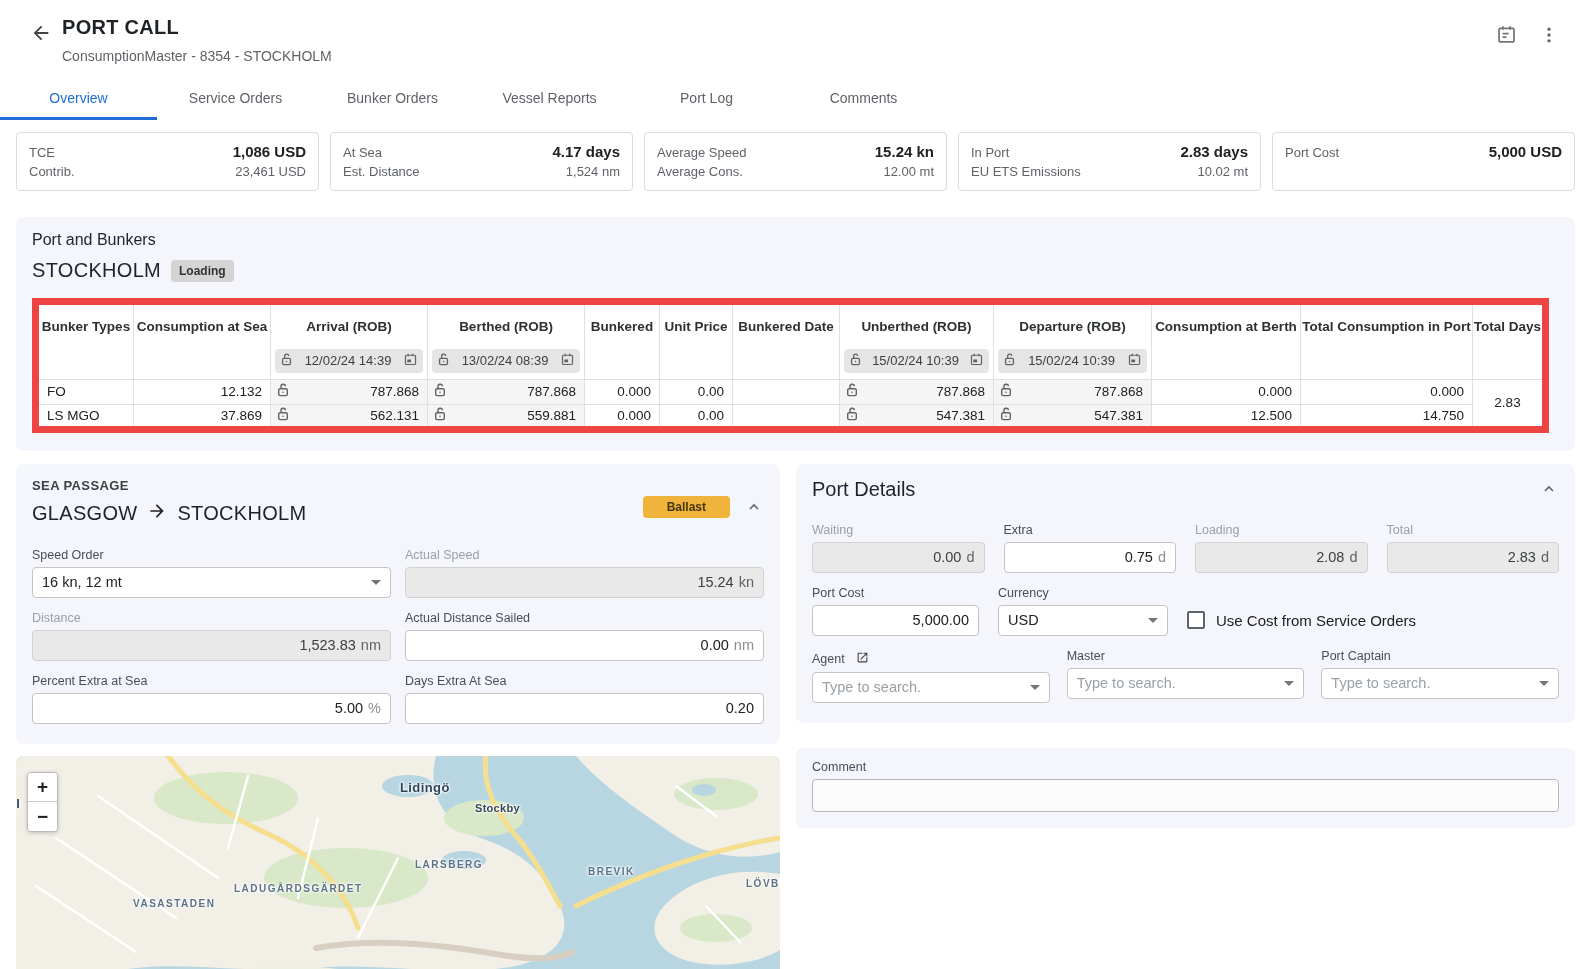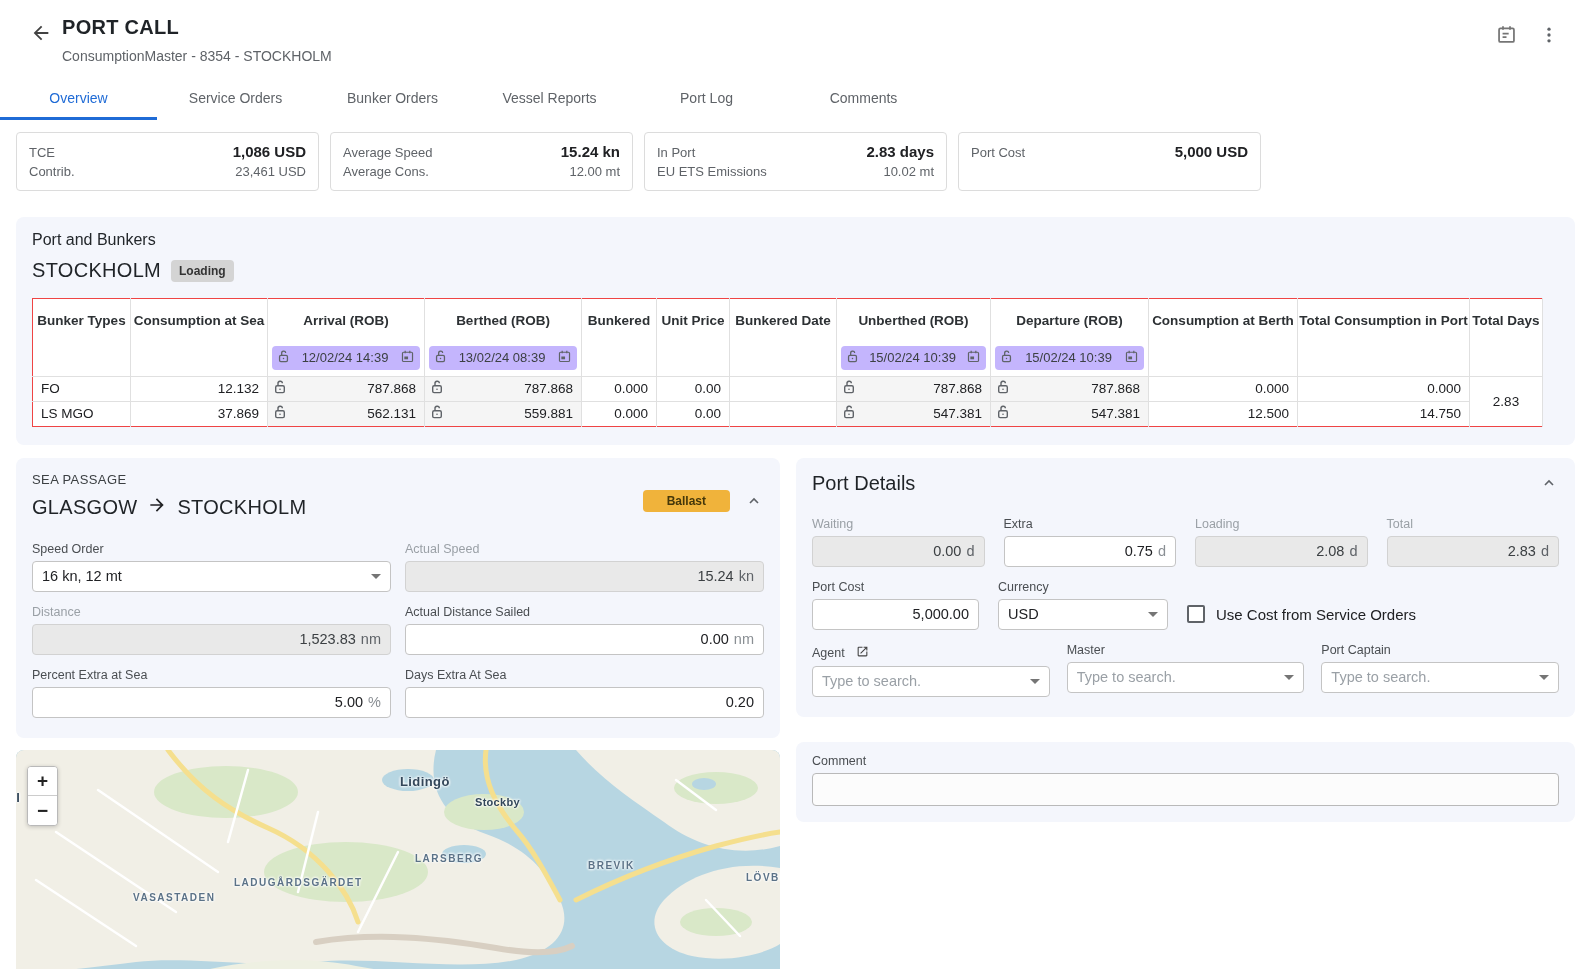--- a/index.html
+++ b/index.html
@@ -32,43 +32,43 @@
   
   .card { background:#f4f6fc; border-radius:8px; }
   .bunkers-card { margin:26px 16px 0; padding:14px 16px 18px; }
   .card-title-sm { font-size:16px; color:#23272b; }
   .port-line { display:flex; align-items:center; gap:10px; margin-top:10px; margin-bottom:16px; }
   .port-name { font-size:20px; color:#1f2327; letter-spacing:.3px; }
   .badge-grey { background:#d4d4d4; color:#333; font-size:12px; font-weight:700; padding:4px 8px; border-radius:4px; }
 
   
   table.bt { border-collapse:collapse; table-layout:fixed; width:1510px; background:#fff;
-             border:1px solid #ef4444; font-size:13.5px; }
+             border:7px solid #ef4444; font-size:13.5px; }
   table.bt th, table.bt td { border-right:1px solid #e0e0e0; }
   table.bt th { font-weight:700; color:#2d3134; text-align:center; vertical-align:top; padding-top:14px; font-size:13.5px; }
   table.bt tr.daterow th { padding:0 4px 6px; vertical-align:middle; }
   table.bt tr.datarow td { border-top:1px solid #e0e0e0; height:25px; font-size:13.5px; color:#202124; }
   td.cell-l { text-align:left; padding-left:8px; }
   td.cell-r { text-align:right; padding-right:8px; }
   td.lockcell { background:#f5f5f5; }
   .lockflex { display:flex; align-items:center; justify-content:space-between; padding:0 8px 0 6px; }
-  .datebox { display:flex; align-items:center; gap:5px; background:#c4b5fd; border-radius:4px;
+  .datebox { display:flex; align-items:center; gap:5px; background:#e5e5e5; border-radius:4px;
              height:24px; padding:0 6px; font-size:13px; color:#3c4043; font-weight:400; }
   .datebox .dtxt { flex:1; text-align:center; }
   td.totaldays { text-align:center; font-size:13.5px; color:#202124; }
 
   
   .cols { display:flex; gap:16px; padding:0 16px; margin-top:13px; align-items:flex-start; }
   .col-left { width:764px; flex:none; }
   .col-right { flex:1; min-width:0; }
 
   
   .sea-card { padding:14px 16px 20px; }
   .sea-head { display:flex; align-items:flex-start; }
-  .sea-eyebrow { font-size:13px; font-weight:400; color:#3c4043; letter-spacing:.4px; }
+  .sea-eyebrow { font-size:13px; font-weight:700; color:#3c4043; letter-spacing:.4px; }
   .route { display:flex; align-items:center; gap:10px; margin-top:8px; font-size:20px; color:#1f2327; letter-spacing:.3px; }
   .sea-right { margin-left:auto; display:flex; align-items:center; gap:14px; padding-top:18px; }
   .badge-amber { background:#f0b33b; color:#44370a; font-size:12px; font-weight:700; padding:4px 24px; border-radius:4px; }
 
   .form-grid { display:grid; grid-template-columns:1fr 1fr; column-gap:14px; row-gap:13px; margin-top:22px; }
   .fwrap .flabel { font-size:12.5px; color:#4a4e52; margin-bottom:5px; }
   .fwrap.disabled .flabel { color:#9aa0a6; }
   .field { height:31px; background:#fff; border:1px solid #c4c4c4; border-radius:4px;
            display:flex; align-items:center; padding:0 9px; font-size:14.5px; color:#202124; }
   .field.right { justify-content:flex-end; gap:5px; }
@@ -159,20 +159,30 @@
 
 <section class="kpis">
   <div class="kpi">
     <div class="kpi-row">
         <span class="kpi-label">TCE</span>
         <span class="kpi-value">1,086 USD</span>
       </div>
     <div class="kpi-row">
         <span class="kpi-sublabel">Contrib.</span>
         <span class="kpi-subvalue">23,461 USD</span>
+      </div>
+  </div>
+  <div class="kpi">
+    <div class="kpi-row">
+        <span class="kpi-label">At Sea</span>
+        <span class="kpi-value">4.17 days</span>
+      </div>
+    <div class="kpi-row">
+        <span class="kpi-sublabel">Est. Distance</span>
+        <span class="kpi-subvalue">1,524 nm</span>
       </div>
   </div>
   <div class="kpi">
     <div class="kpi-row">
         <span class="kpi-label">Average Speed</span>
         <span class="kpi-value">15.24 kn</span>
       </div>
     <div class="kpi-row">
         <span class="kpi-sublabel">Average Cons.</span>
         <span class="kpi-subvalue">12.00 mt</span>

